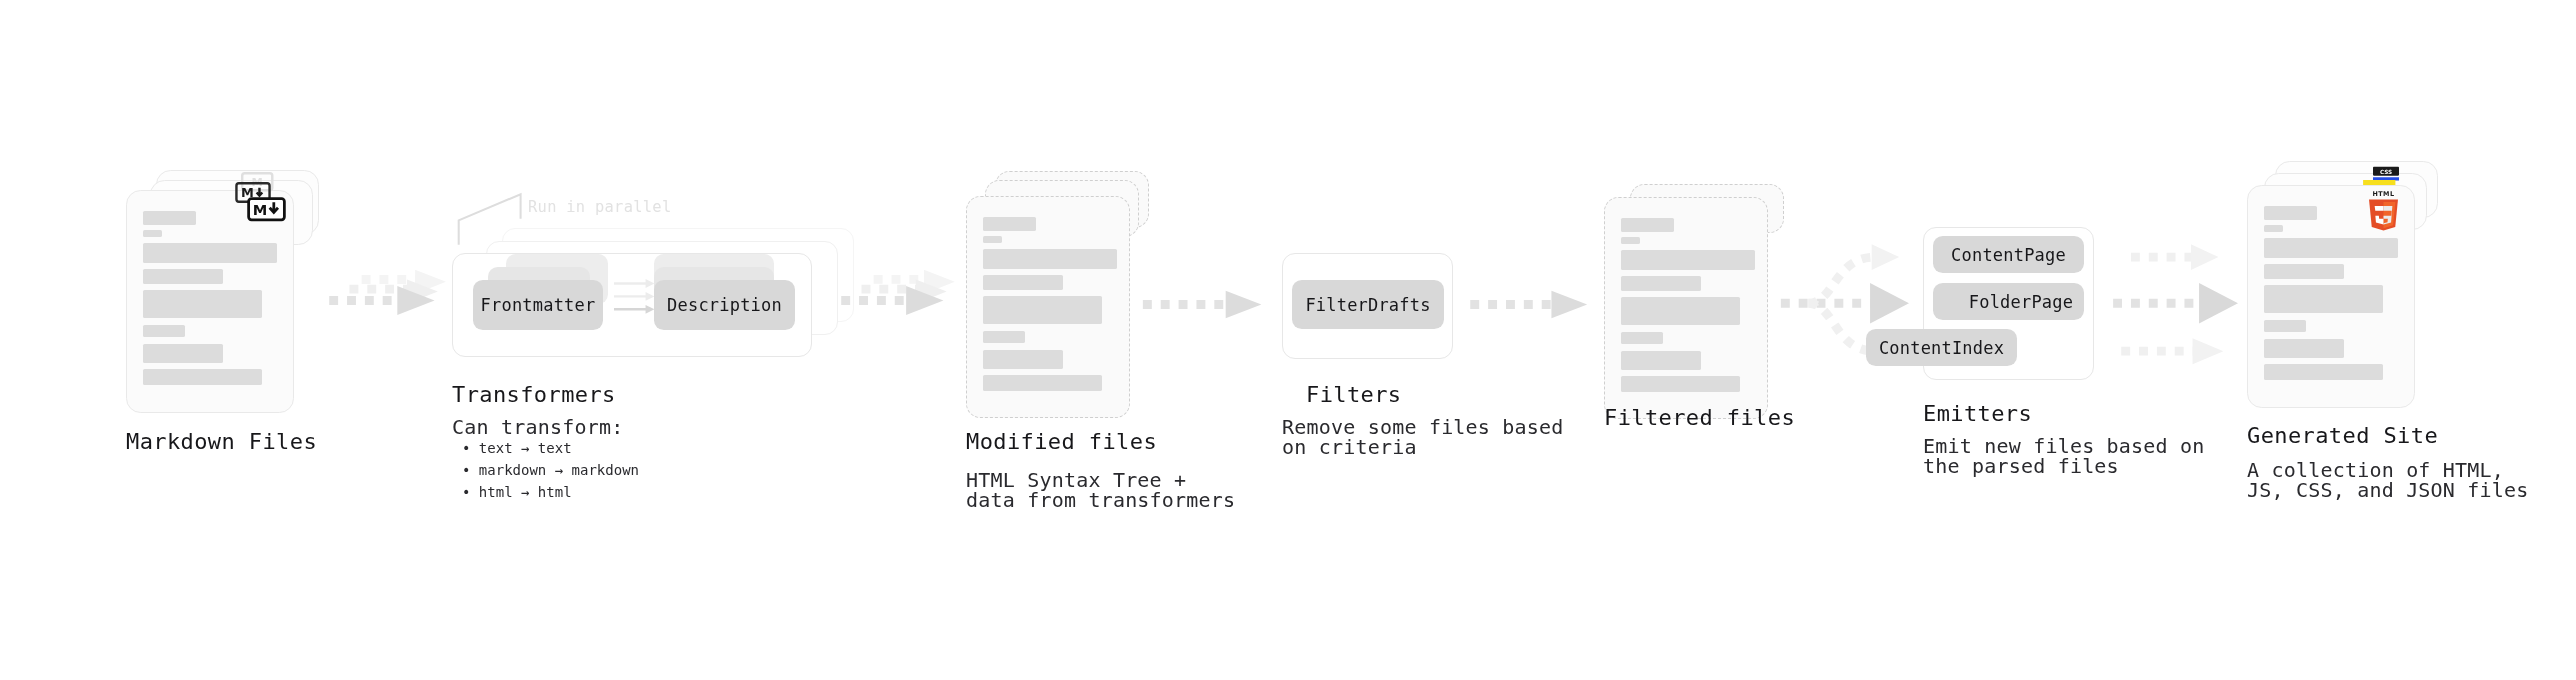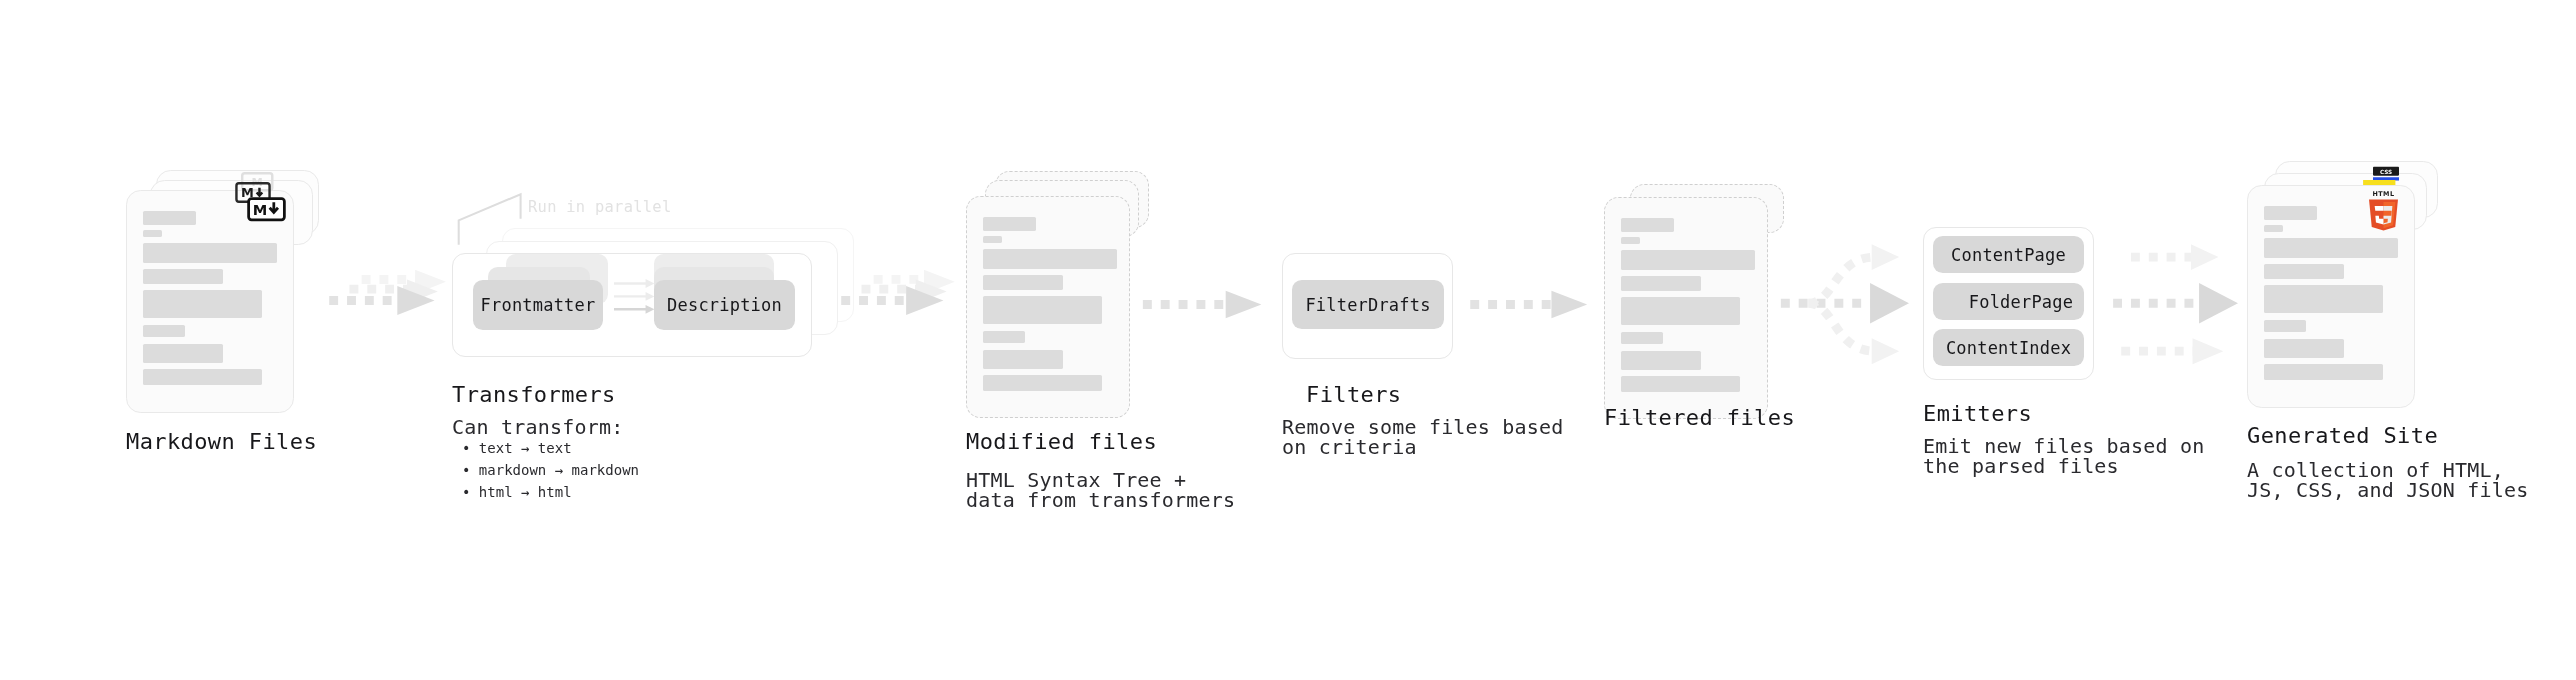--- a/index.html
+++ b/index.html
@@ -206,21 +206,21 @@
     </g>
     <path d="M118 10 L152 26 L118 42 Z" fill="#f2f2f2"></path>
     <path d="M116 58 L164 83 L116 108 Z" fill="#d9d9d9"></path>
     <path d="M118 126 L152 142 L118 158 Z" fill="#f2f2f2"></path>
   </svg>
 
   <div>
     <div class="panel" style="left:1923px;top:227px;width:171px;height:153px;"></div>
     <div class="chip" style="left:1933px;top:236px;width:151px;height:37px;">ContentPage</div>
     <div class="chip" style="left:1933px;top:283px;width:151px;height:37px;padding-left:25px;">FolderPage</div>
-    <div class="chip" style="left:1933px;top:329px;width:151px;height:37px;">ContentIndex</div>
+    <div class="chip" style="left:1866px;top:329px;width:151px;height:37px;">ContentIndex</div>
 
     <div class="title" style="left:1923px;top:401px;">Emitters</div>
     <div class="desc" style="left:1923px;top:436px;">Emit new files based on
 the parsed files</div>
   </div>
 
   <svg style="left:2105px;top:236px;" width="150" height="146" viewBox="0 0 185 180">
     <g fill="none" stroke-width="11" stroke-dasharray="11 11">
       <path d="M32 26 L110 26" stroke="#f0f0f0"></path>
       <path d="M10 83 L120 83" stroke="#e2e2e2"></path>

